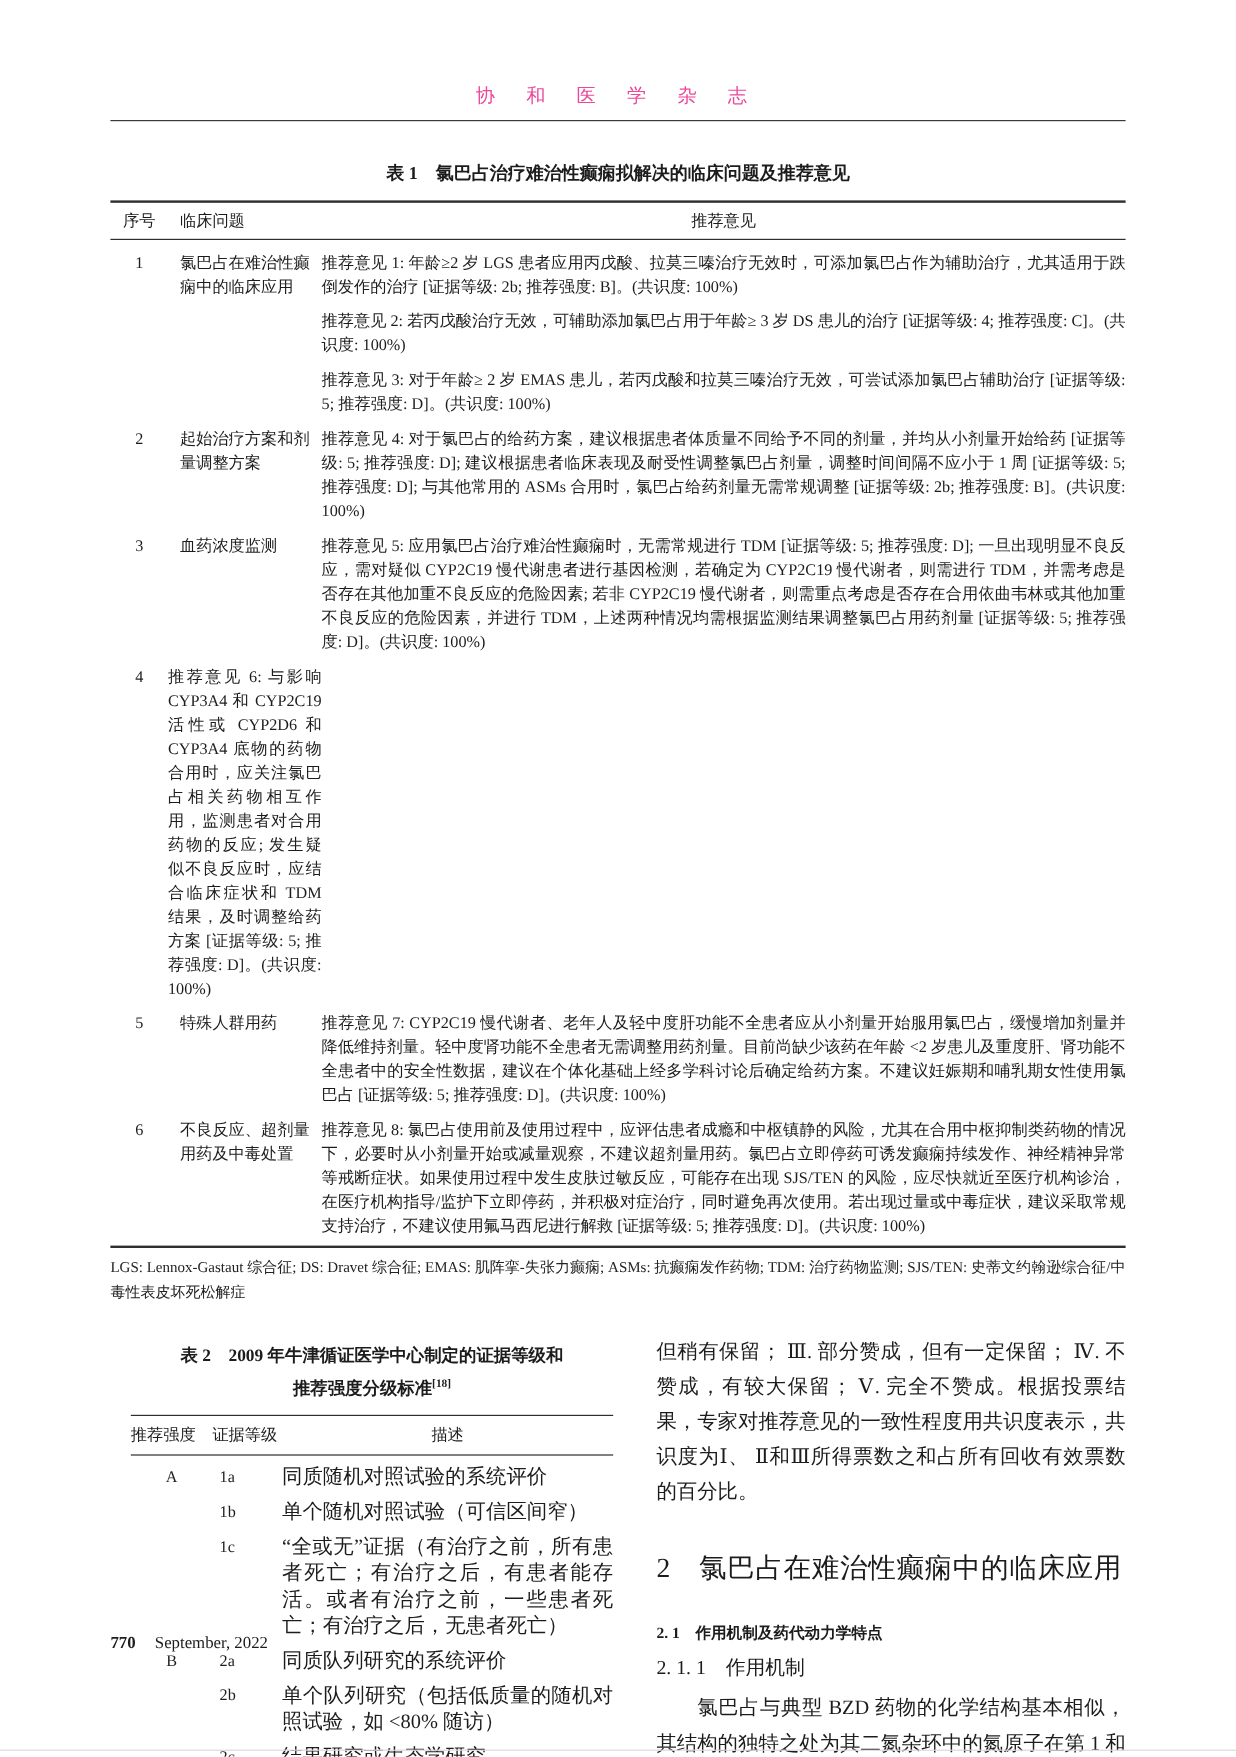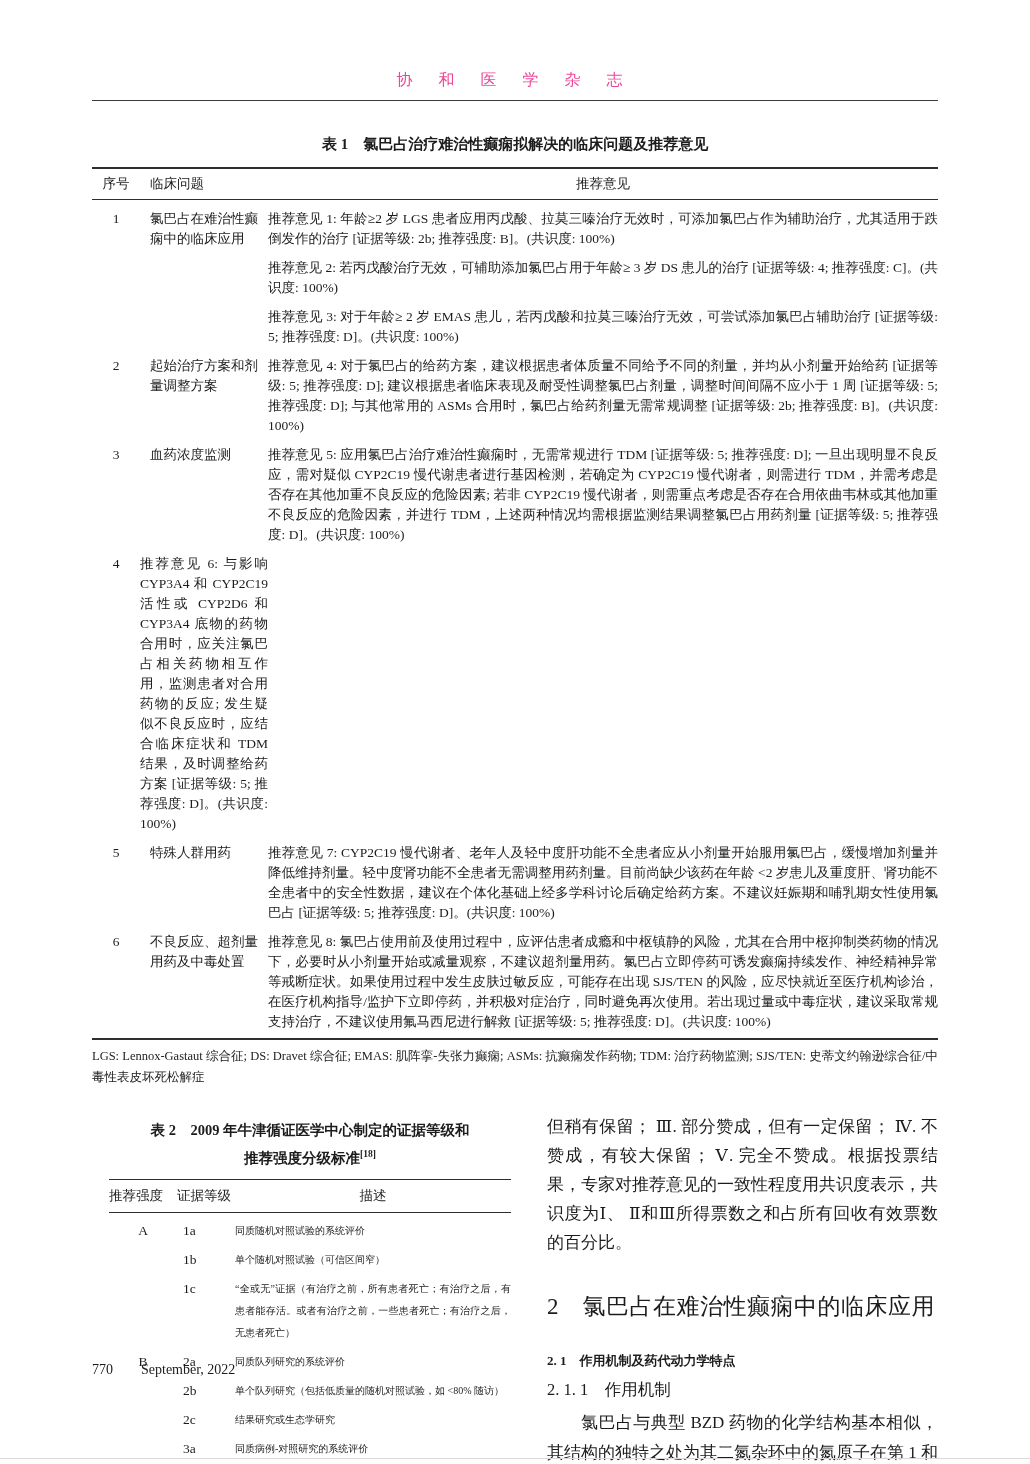--- a/index.html
+++ b/index.html
@@ -40,32 +40,32 @@
   
   .t2-title{text-align:center;font-weight:bold;font-size:14.5px;line-height:24px;margin-top:6px;}
   .t2-ref{font-size:9.5px;vertical-align:super;}
   .table2{margin-top:9px;border-top:1.6px solid #2e2e2e;border-bottom:1.6px solid #2e2e2e;padding-bottom:9px;}
   .t2-grid{display:grid;grid-template-columns:68px 58px 1fr;}
   .t2-header{padding:7px 0;border-bottom:1px solid #2e2e2e;font-size:13.5px;}
   .t2-h-desc{text-align:center;}
   .t2-row{margin-top:7px;}
   .t2-strength{text-align:center;font-size:13.5px;line-height:22px;}
   .t2-level{font-size:13.5px;line-height:22px;padding-left:6px;}
-  .t2-desc{font-size:10px;line-height:22px;text-align:justify;}
+  .t2-desc{font-size:17px;line-height:22px;text-align:justify;}
 
   
   .rc-para{font-size:17px;line-height:29px;text-align:justify;}
   .rc-h2{font-size:23px;font-weight:normal;margin-top:34px;letter-spacing:0.5px;}
   .rc-h21{font-size:13px;font-weight:bold;margin-top:30px;}
   .rc-h211{font-size:16.5px;font-weight:normal;margin-top:9px;}
   .rc-body{font-size:17px;line-height:29.5px;text-align:justify;text-indent:2em;margin-top:7px;}
 
   
   .page-footer{position:absolute;left:92px;top:1362px;font-size:14px;color:#1c1c1c;}
-  .footer-page-no{font-weight:normal;margin-right:28px;}
+  .footer-page-no{font-weight:bold;margin-right:16px;}
   .bottom-edge{position:absolute;left:0;right:0;bottom:5px;border-top:1px solid #dadada;height:0;}
 </style>
 </head>
 <body>
 
 <div class="page">
 
   <div class="journal-header">协 和 医 学 杂 志</div>
   <div class="header-rule"></div>
 

